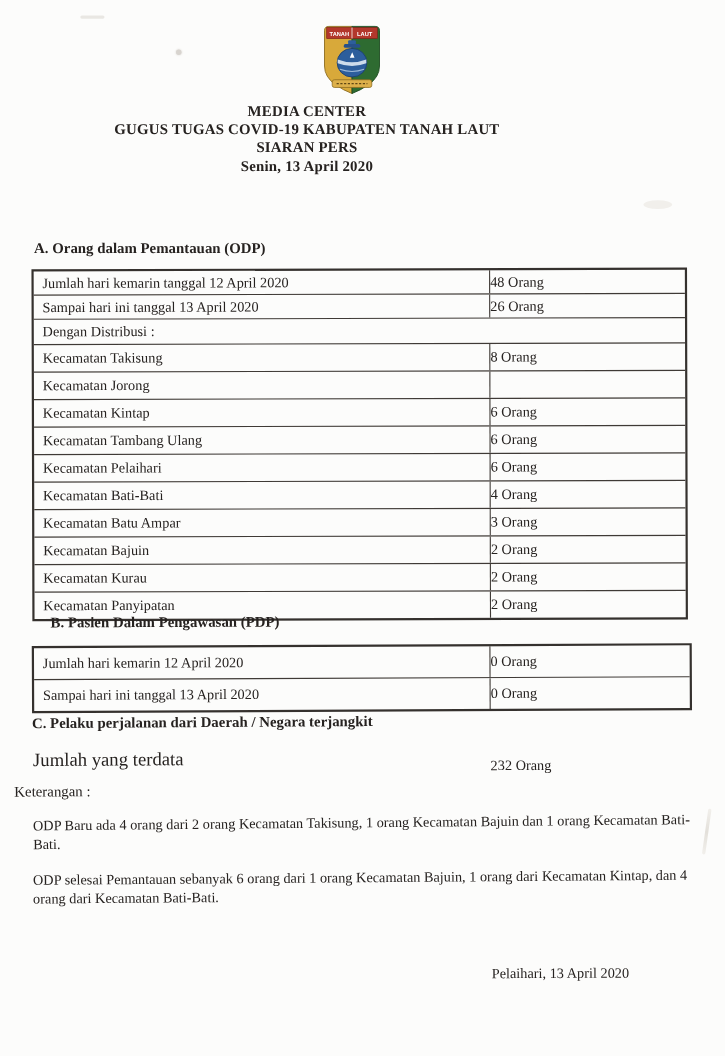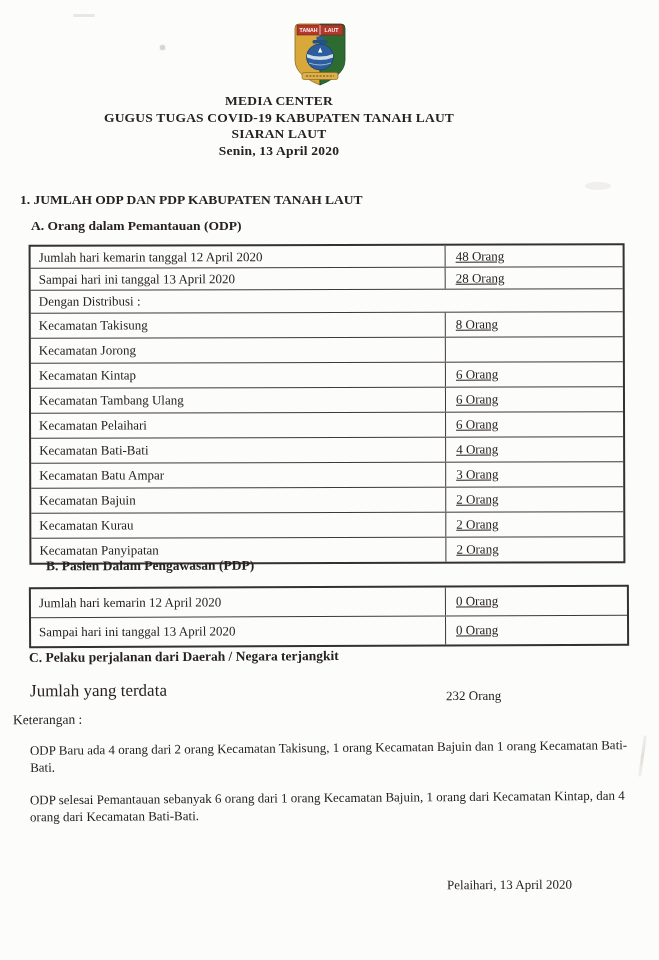--- a/index.html
+++ b/index.html
@@ -26,21 +26,21 @@
   .secC{left:29px;top:649px;transform:rotate(-.35deg);}
 
   
   .tbl{position:absolute;border:2px solid #35312e;background:transparent;}
   .tblA{left:29px;top:244px;width:592px;transform:rotate(-.15deg);}
   .tblB{left:29px;top:586px;width:596px;transform:rotate(-.25deg);}
   .trow{display:flex;border-top:1.5px solid #3f3a36;}
   .trow:first-child{border-top:none;}
   .tcell{display:flex;align-items:center;font-size:13px;}
   .c-label{flex:0 0 406px;padding-left:8px;border-right:1.5px solid #3f3a36;}
-  .c-value{flex:1;padding-left:10px;text-decoration:underline;}
+  .c-value{flex:1;padding-left:0;}
   .full-span{flex:1;padding-left:8px;}
   .h22{height:21px;}
   .h23{height:22px;}
   .h24{height:24px;}
   .h28{height:28px;}
 
   
   .jumlah-label{position:absolute;left:30px;top:681px;font-size:17px;transform:rotate(-.3deg);}
   .jumlah-value{position:absolute;left:446px;top:688px;font-size:13px;transform:rotate(-.3deg);}
 
@@ -90,35 +90,34 @@
       <path d="M18,42 Q29,46 40,42" stroke="#9db9d8" stroke-width="1" fill="none"></path>
 
       <rect x="11" y="51.5" width="36" height="7" rx="2" fill="#ddb04a" stroke="#8a6a1f" stroke-width="0.7"></rect>
       <line x1="15" y1="55" x2="43" y2="55" stroke="#5f4714" stroke-width="1" stroke-dasharray="2,1.4"></line>
     </svg>
   </div>
 
   <div class="title-block">
     <div class="title-line">MEDIA CENTER</div>
     <div class="title-line">GUGUS TUGAS COVID-19 KABUPATEN TANAH LAUT</div>
-    <div class="title-line">SIARAN LAUT</div>
+    <div class="title-line">SIARAN PERS</div>
     <div class="title-line">Senin, 13 April 2020</div>
   </div>
 
-  <div class="h-sec sec1">1. JUMLAH ODP DAN PDP KABUPATEN TANAH LAUT</div>
   <div class="h-sec secA">A. Orang dalam Pemantauan (ODP)</div>
 
   <div class="tbl tblA">
     <div class="trow h22">
       <div class="tcell c-label">Jumlah hari kemarin tanggal 12 April 2020</div>
       <div class="tcell c-value">48 Orang</div>
     </div>
     <div class="trow h22">
       <div class="tcell c-label">Sampai hari ini tanggal 13 April 2020</div>
-      <div class="tcell c-value">28 Orang</div>
+      <div class="tcell c-value">26 Orang</div>
     </div>
     <div class="trow h23">
       <div class="tcell full-span">Dengan Distribusi :</div>
     </div>
     <div class="trow h24">
       <div class="tcell c-label">Kecamatan Takisung</div>
       <div class="tcell c-value">8 Orang</div>
     </div>
     <div class="trow h24">
       <div class="tcell c-label">Kecamatan Jorong</div>

